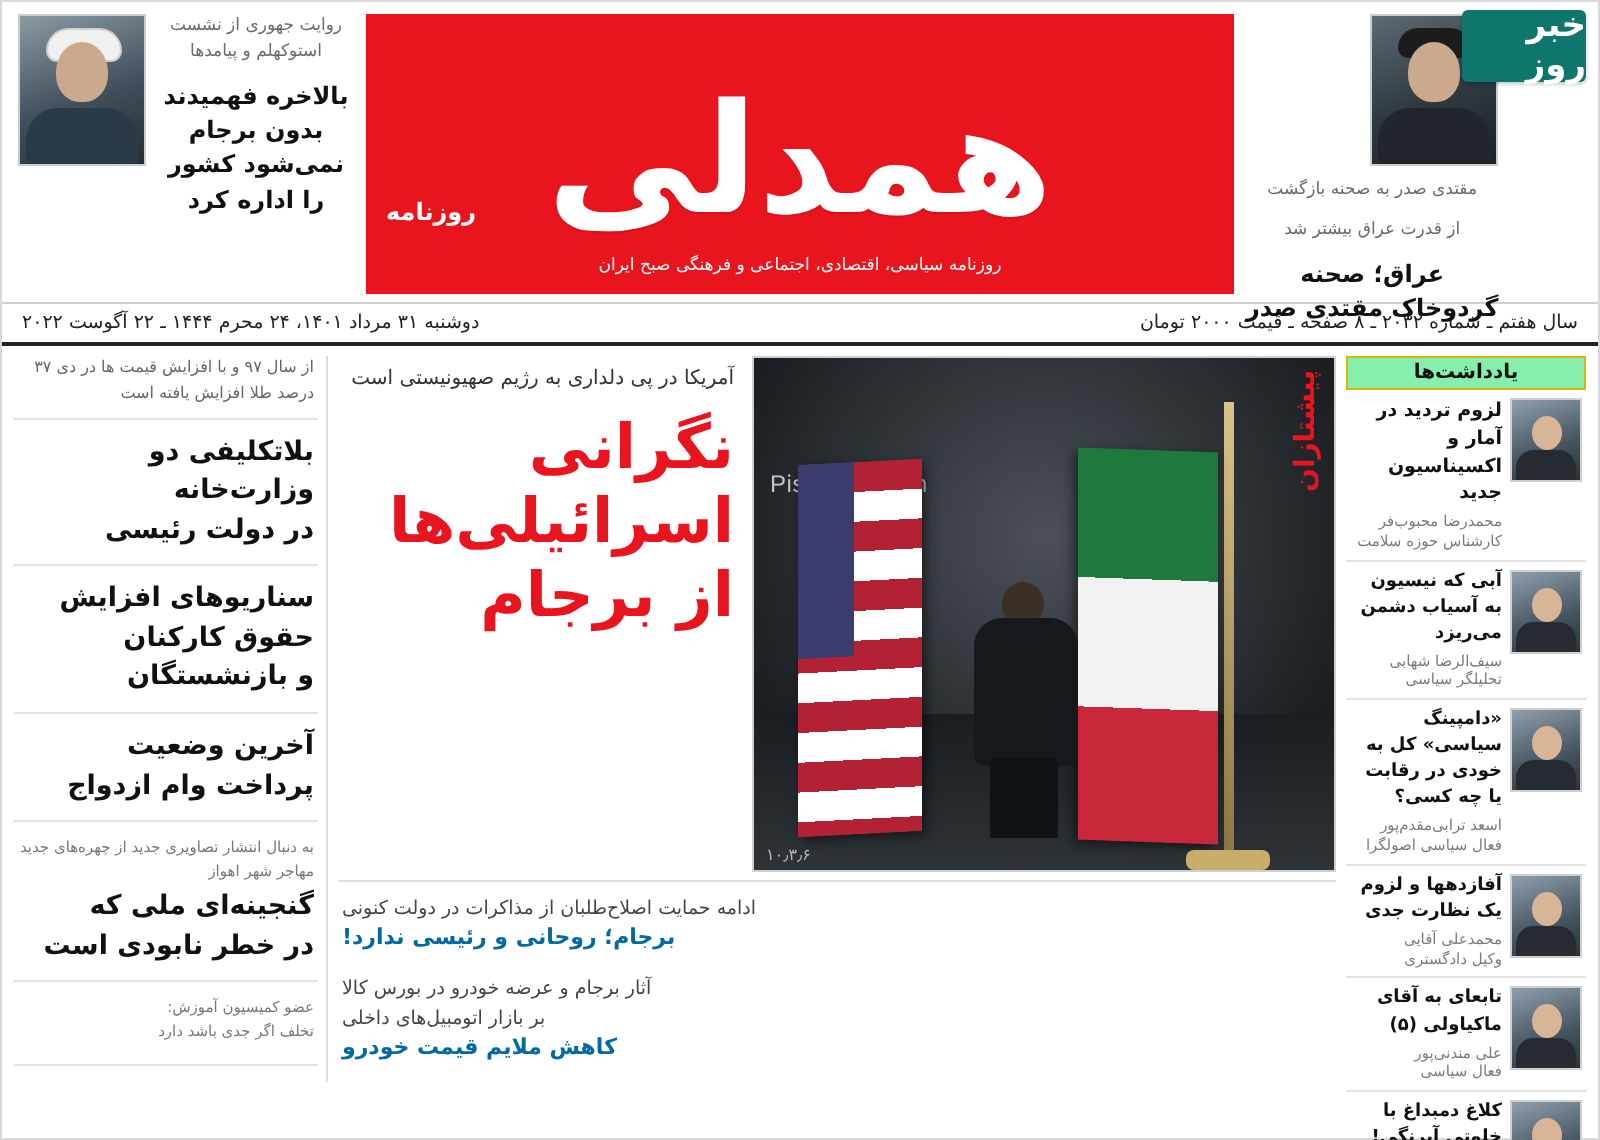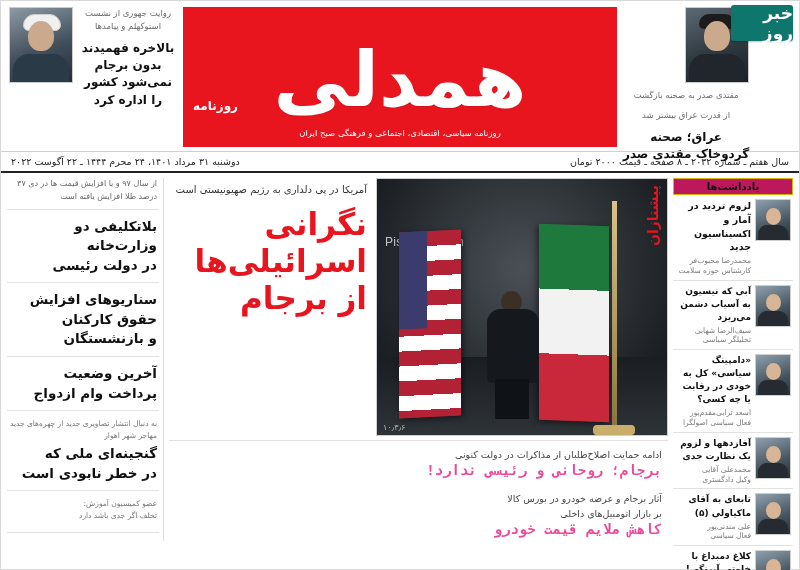--- a/index.html
+++ b/index.html
@@ -82,21 +82,21 @@
     display:flex;align-items:center;justify-content:space-between;
     padding:0 10px;font-size:9.5px;color:#222;box-sizing:border-box;
   }
 
   
   .content{display:flex;height:374px;padding:5px 6px 6px 6px;box-sizing:border-box;gap:5px;}
 
   
   .col-right{width:120px;display:flex;flex-direction:column;}
   .col-head{
-    background:#be185d;color:#111;font-size:10px;font-weight:bold;
+    background:#86efac;color:#111;font-size:10px;font-weight:bold;
     text-align:center;padding:2px 0;border:1px solid #d9b409;
   }
   .brief-list{display:flex;flex-direction:column;}
   .brief{
     display:flex;gap:4px;padding:4px 2px;border-bottom:1px solid #e2e2e2;
     align-items:flex-start;
   }
   .brief-thumb{
     width:34px;height:40px;flex:0 0 auto;border:1px solid #cfcfcf;
     background:linear-gradient(160deg,#8fa0ad,#46555f 60%,#28313a);position:relative;overflow:hidden;
@@ -165,23 +165,23 @@
     position:absolute;right:6px;top:6px;color:#e8141e;font-size:14px;font-weight:bold;
     writing-mode:vertical-rl;transform:rotate(180deg);letter-spacing:1px;
   }
 
   .lead{flex:1;display:flex;flex-direction:column;justify-content:flex-start;
         text-align:right;padding:4px 4px 0 2px;}
   .kicker{font-size:10px;color:#333;line-height:1.6;margin-bottom:8px;}
   .lead-title{font-size:31px;font-weight:bold;color:#e8141e;line-height:1.2;letter-spacing:-.5px;}
 
   .center-bottom{display:flex;flex-direction:column;gap:10px;padding:6px 6px 0 2px;
-                 text-align:right;border-top:1px solid #e0e0e0;}
+                 text-align:left;border-top:1px solid #e0e0e0;}
   .sub-kicker{font-size:9.5px;color:#444;line-height:1.6;}
-  .sub-title{font-size:14px;font-weight:bold;color:#ec4899;line-height:1.35;font-family:Liberation Mono, monospace;}
+  .sub-title{font-size:11px;font-weight:bold;color:#0369a1;line-height:1.35;}
 
   
   .col-left{width:152px;display:flex;flex-direction:column;border-right:1px solid #ddd;padding-right:4px;}
   .left-intro{font-size:8px;color:#666;line-height:1.6;text-align:right;
               border-bottom:1px solid #e2e2e2;padding:0 2px 5px 2px;}
   .left-item{padding:7px 2px;border-bottom:1px solid #e2e2e2;text-align:right;}
   .left-item .li-kicker{font-size:7.5px;color:#777;line-height:1.55;margin-bottom:3px;}
   .left-item .li-title{font-size:13.5px;font-weight:bold;line-height:1.45;color:#111;}
 </style>
 </head>

